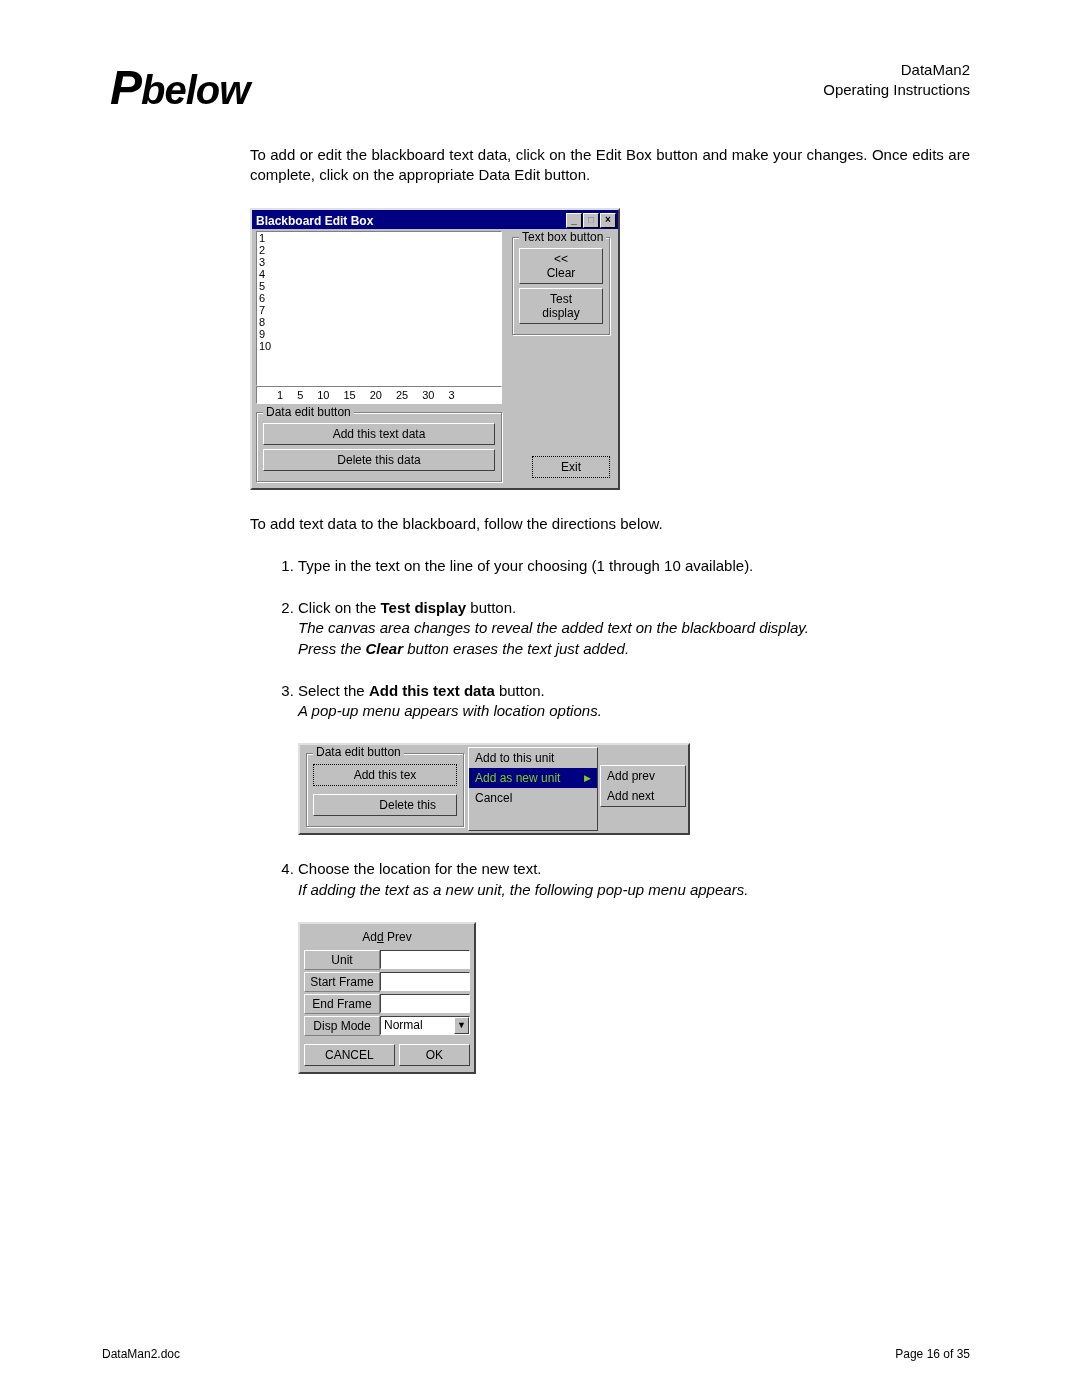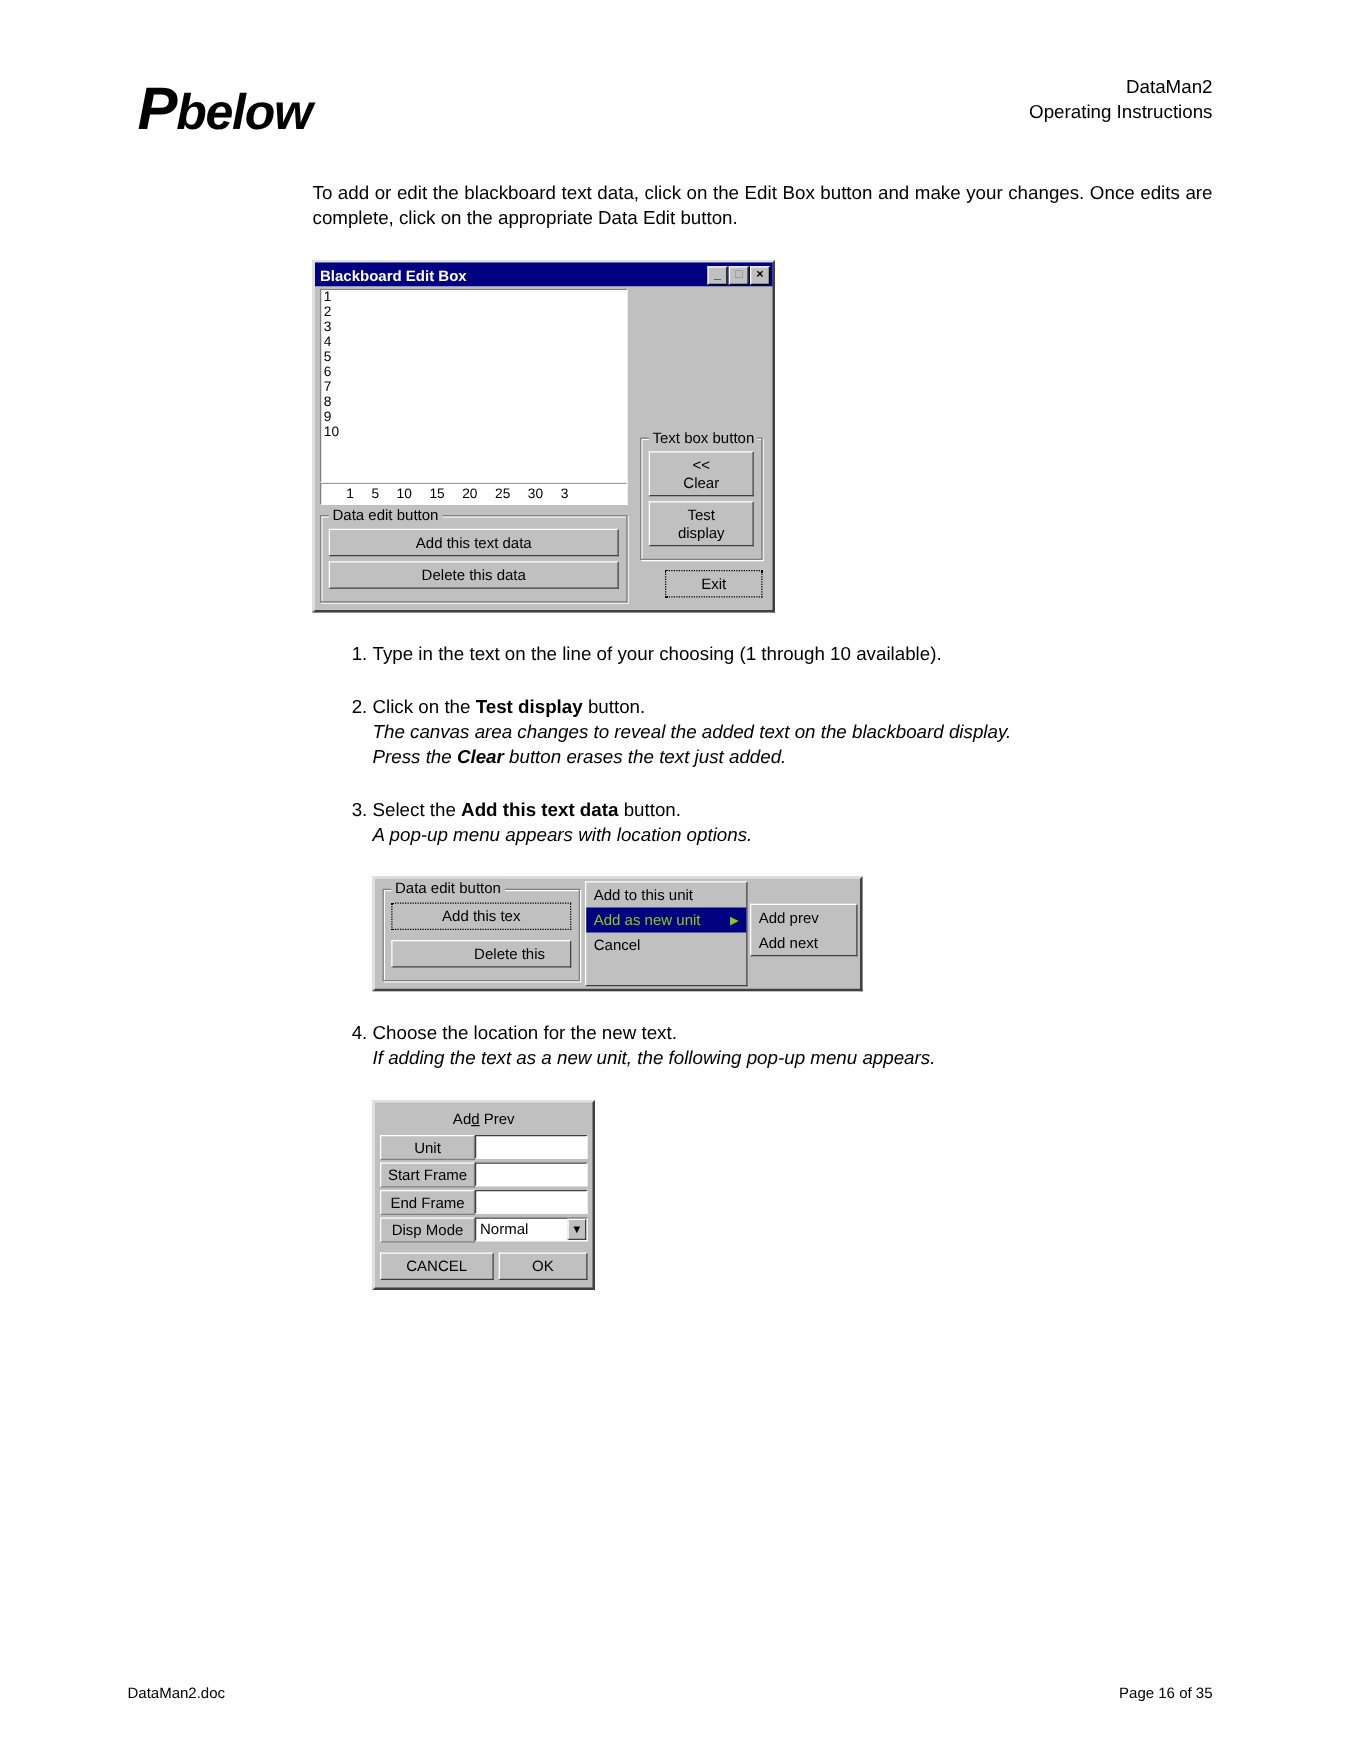--- a/index.html
+++ b/index.html
@@ -91,21 +91,21 @@
   }
   .btn {
     display: block; width: 100%;
     background: #c0c0c0;
     border-top: 1px solid #fff; border-left: 1px solid #fff;
     border-right: 1px solid #404040; border-bottom: 1px solid #404040;
     padding: 3px 20px; font-size: 12px; text-align: center;
     margin-bottom: 4px;
   }
   .btn.dashed { border-style: dotted; border-color:#000; border-width:1px; box-shadow: inset 0 0 0 1px #c0c0c0; }
-  .right-pane { flex: 1; padding: 4px 4px 0 6px; display:flex; flex-direction:column; justify-content:flex-end;}
+  .right-pane { flex: 1; padding: 4px 4px 0 6px; display:flex; flex-direction:column; justify-content:space-between;}
   .right-pane .group { margin-top: 4px; }
   .exit-row { text-align:right; padding: 6px 2px 2px 0;}
   .exit-row .btn { display:inline-block; width: 78px; border:1px dotted #000;}
 
   
   .popup {
     background: #c0c0c0;
     border-top: 2px solid #e0e0e0; border-left: 2px solid #e0e0e0;
     border-right: 2px solid #404040; border-bottom: 2px solid #404040;
     font-family: "MS Sans Serif", Tahoma, sans-serif;
@@ -247,20 +247,21 @@
           <div class="btn">&lt;&lt; Clear</div>
           <div class="btn">Test display</div>
         </div>
         <div class="exit-row">
           <div class="btn">Exit</div>
         </div>
       </div>
     </div>
   </div>
 
+  <p class="para">To add text data to the blackboard, follow the directions below.</p>
 
   <ol class="steps" start="1">
     <li>Type in the text on the line of your choosing (1 through 10 available).</li>
     <li>
       <span>Click on the </span><b>Test display</b><span> button.</span><br>
       <span class="sub-italic">The canvas area changes to reveal the added text on the blackboard display.</span><br>
       <span class="sub-italic"><span>Press the </span><b>Clear</b><span> button erases the text just added.</span></span>
     </li>
     <li>
       <span>Select the </span><b>Add this text data</b><span> button.</span><br>

